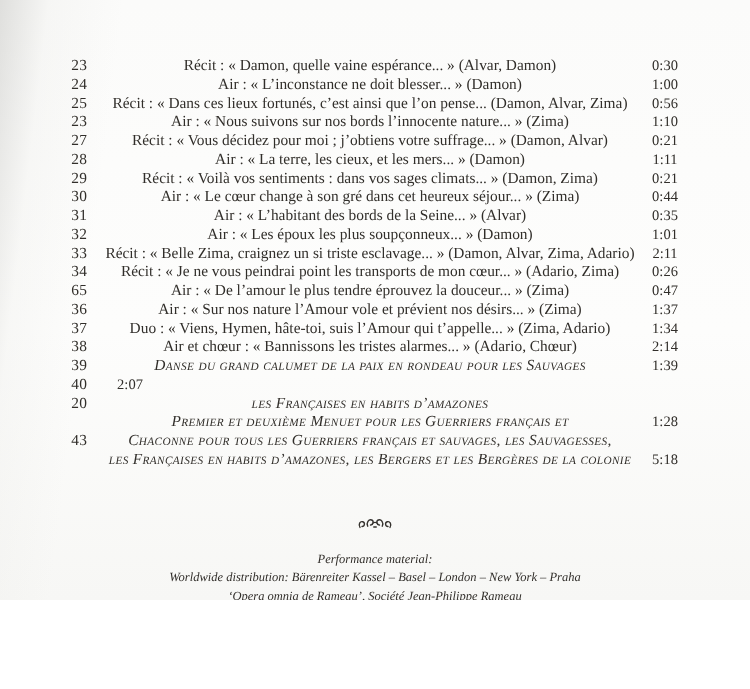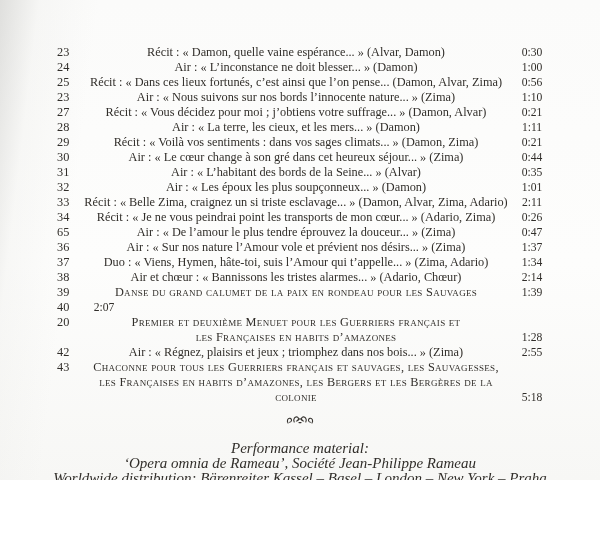--- a/index.html
+++ b/index.html
@@ -35,34 +35,35 @@
   .titles { flex: 1 1 auto; min-width: 0; text-align: center; }
   .dur {
     flex: none;
     align-self: flex-end;
     margin-left: 8px;
     min-width: 28px;
     text-align: center;
     font-size: 11.6px;
   }
   .sc {
+    font-style: italic;
     font-variant: small-caps;
     letter-spacing: 0.3px;
   }
   .ornament {
     position: absolute;
     top: 411px; left: 0; right: 0;
     text-align: center;
   }
   .credits {
     position: absolute;
     top: 441px; left: 0; right: 0;
     text-align: center;
     font-style: italic;
-    font-size: 15px;
+    font-size: 10px;
     line-height: 14.8px;
   }
   .pageno {
     position: absolute;
     top: 525px; left: 0; right: 0;
     text-align: center;
     font-style: italic;
     font-size: 12px;
   }
 </style>
@@ -191,31 +192,24 @@
         </div>
     <div class="dur">1:39</div>
   </div>
       <div class="row">
     <div class="no">40</div>
     <div class="dur">2:07</div>
   </div>
       <div class="row">
     <div class="no">20</div>
     <div class="titles">
+          <div class="sc">les Françaises en habits d’amazones</div>
           <div class="sc">Premier et deuxième Menuet pour les Guerriers français et</div>
-          <div class="sc">les Françaises en habits d’amazones</div>
         </div>
     <div class="dur">1:28</div>
-  </div>
-      <div class="row">
-    <div class="no">42</div>
-    <div class="titles">
-          <div>Air : « Régnez, plaisirs et jeux ; triomphez dans nos bois... » (Zima)</div>
-        </div>
-    <div class="dur">2:55</div>
   </div>
       <div class="row">
     <div class="no">43</div>
     <div class="titles">
           <div class="sc">Chaconne pour tous les Guerriers français et sauvages, les Sauvagesses,</div>
           <div class="sc">les Françaises en habits d’amazones, les Bergers et les Bergères de la colonie</div>
         </div>
     <div class="dur">5:18</div>
   </div>
     </div>
@@ -228,20 +222,20 @@
         <path d="M8.2 8 C6.8 5.2 9 2.2 11.3 3 C13.4 3.8 12.6 7.2 10.4 7"></path>
         <path d="M19.8 8 C21.2 5.2 19 2.2 16.7 3 C14.6 3.8 15.4 7.2 17.6 7"></path>
         <path d="M11.6 6.4 C12.6 4.4 15.4 4.4 16.4 6.4"></path>
         <path d="M13 8.6 L15 8.6"></path>
       </g>
     </svg>
   </div>
 
   <div class="credits">
       <div class="credit-line">Performance material:</div>
+      <div class="credit-line">Worldwide distribution: Bärenreiter Kassel – Basel – London – New York – Praha</div>
       <div class="credit-line">‘Opera omnia de Rameau’, Société Jean-Philippe Rameau</div>
-      <div class="credit-line">Worldwide distribution: Bärenreiter Kassel – Basel – London – New York – Praha</div>
       <div class="credit-line">Critical edition by Sylvie Bouissou</div>
     </div>
 
   <div class="pageno">9</div>
 
 </div>
 
 </body></html>

